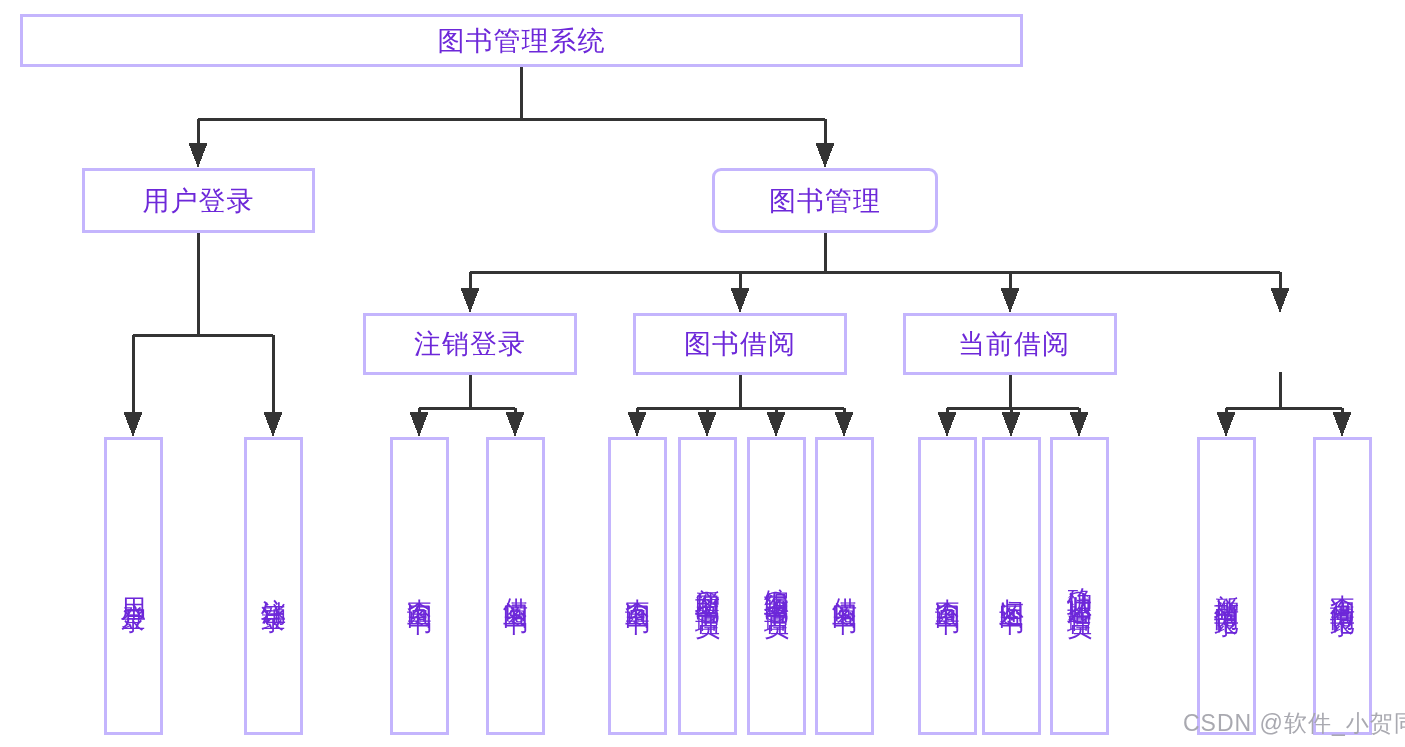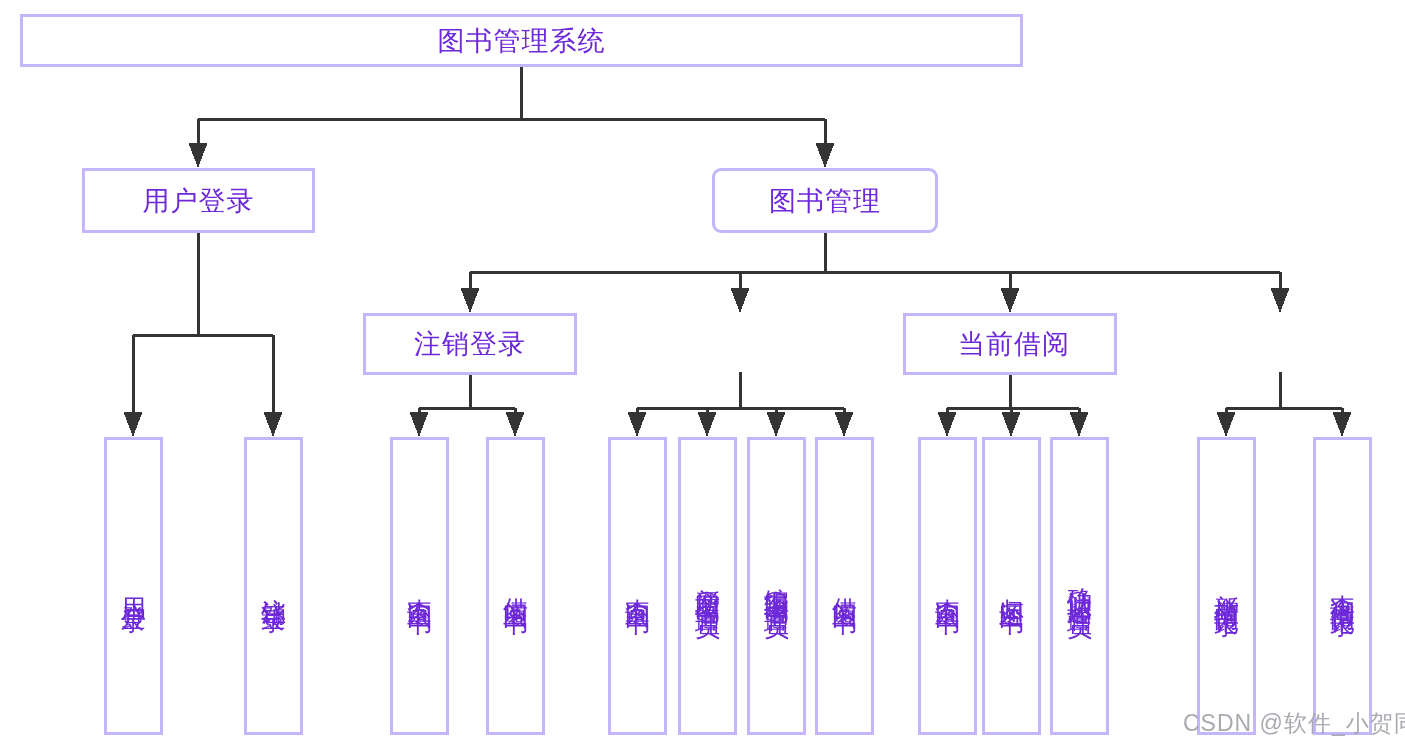--- a/index.html
+++ b/index.html
@@ -138,20 +138,21 @@
       <polygon points="1332.5,412 1351.5,412 1342,437"></polygon>
     </g>
   </svg>
 
   <div class="node hbox root">图书管理系统</div>
 
   <div class="node hbox b-login">用户登录</div>
   <div class="node hbox b-mgmt">图书管理</div>
 
   <div class="node hbox mod m0">注销登录</div>
+  <div class="node hbox mod m1">图书借阅</div>
   <div class="node hbox mod m2">当前借阅</div>
 
   <div class="node vbox leaf l0">
       <span>用户登录</span>
     </div>
   <div class="node vbox leaf l1">
       <span>注销登录</span>
     </div>
 
   <div class="node vbox leaf l2">

